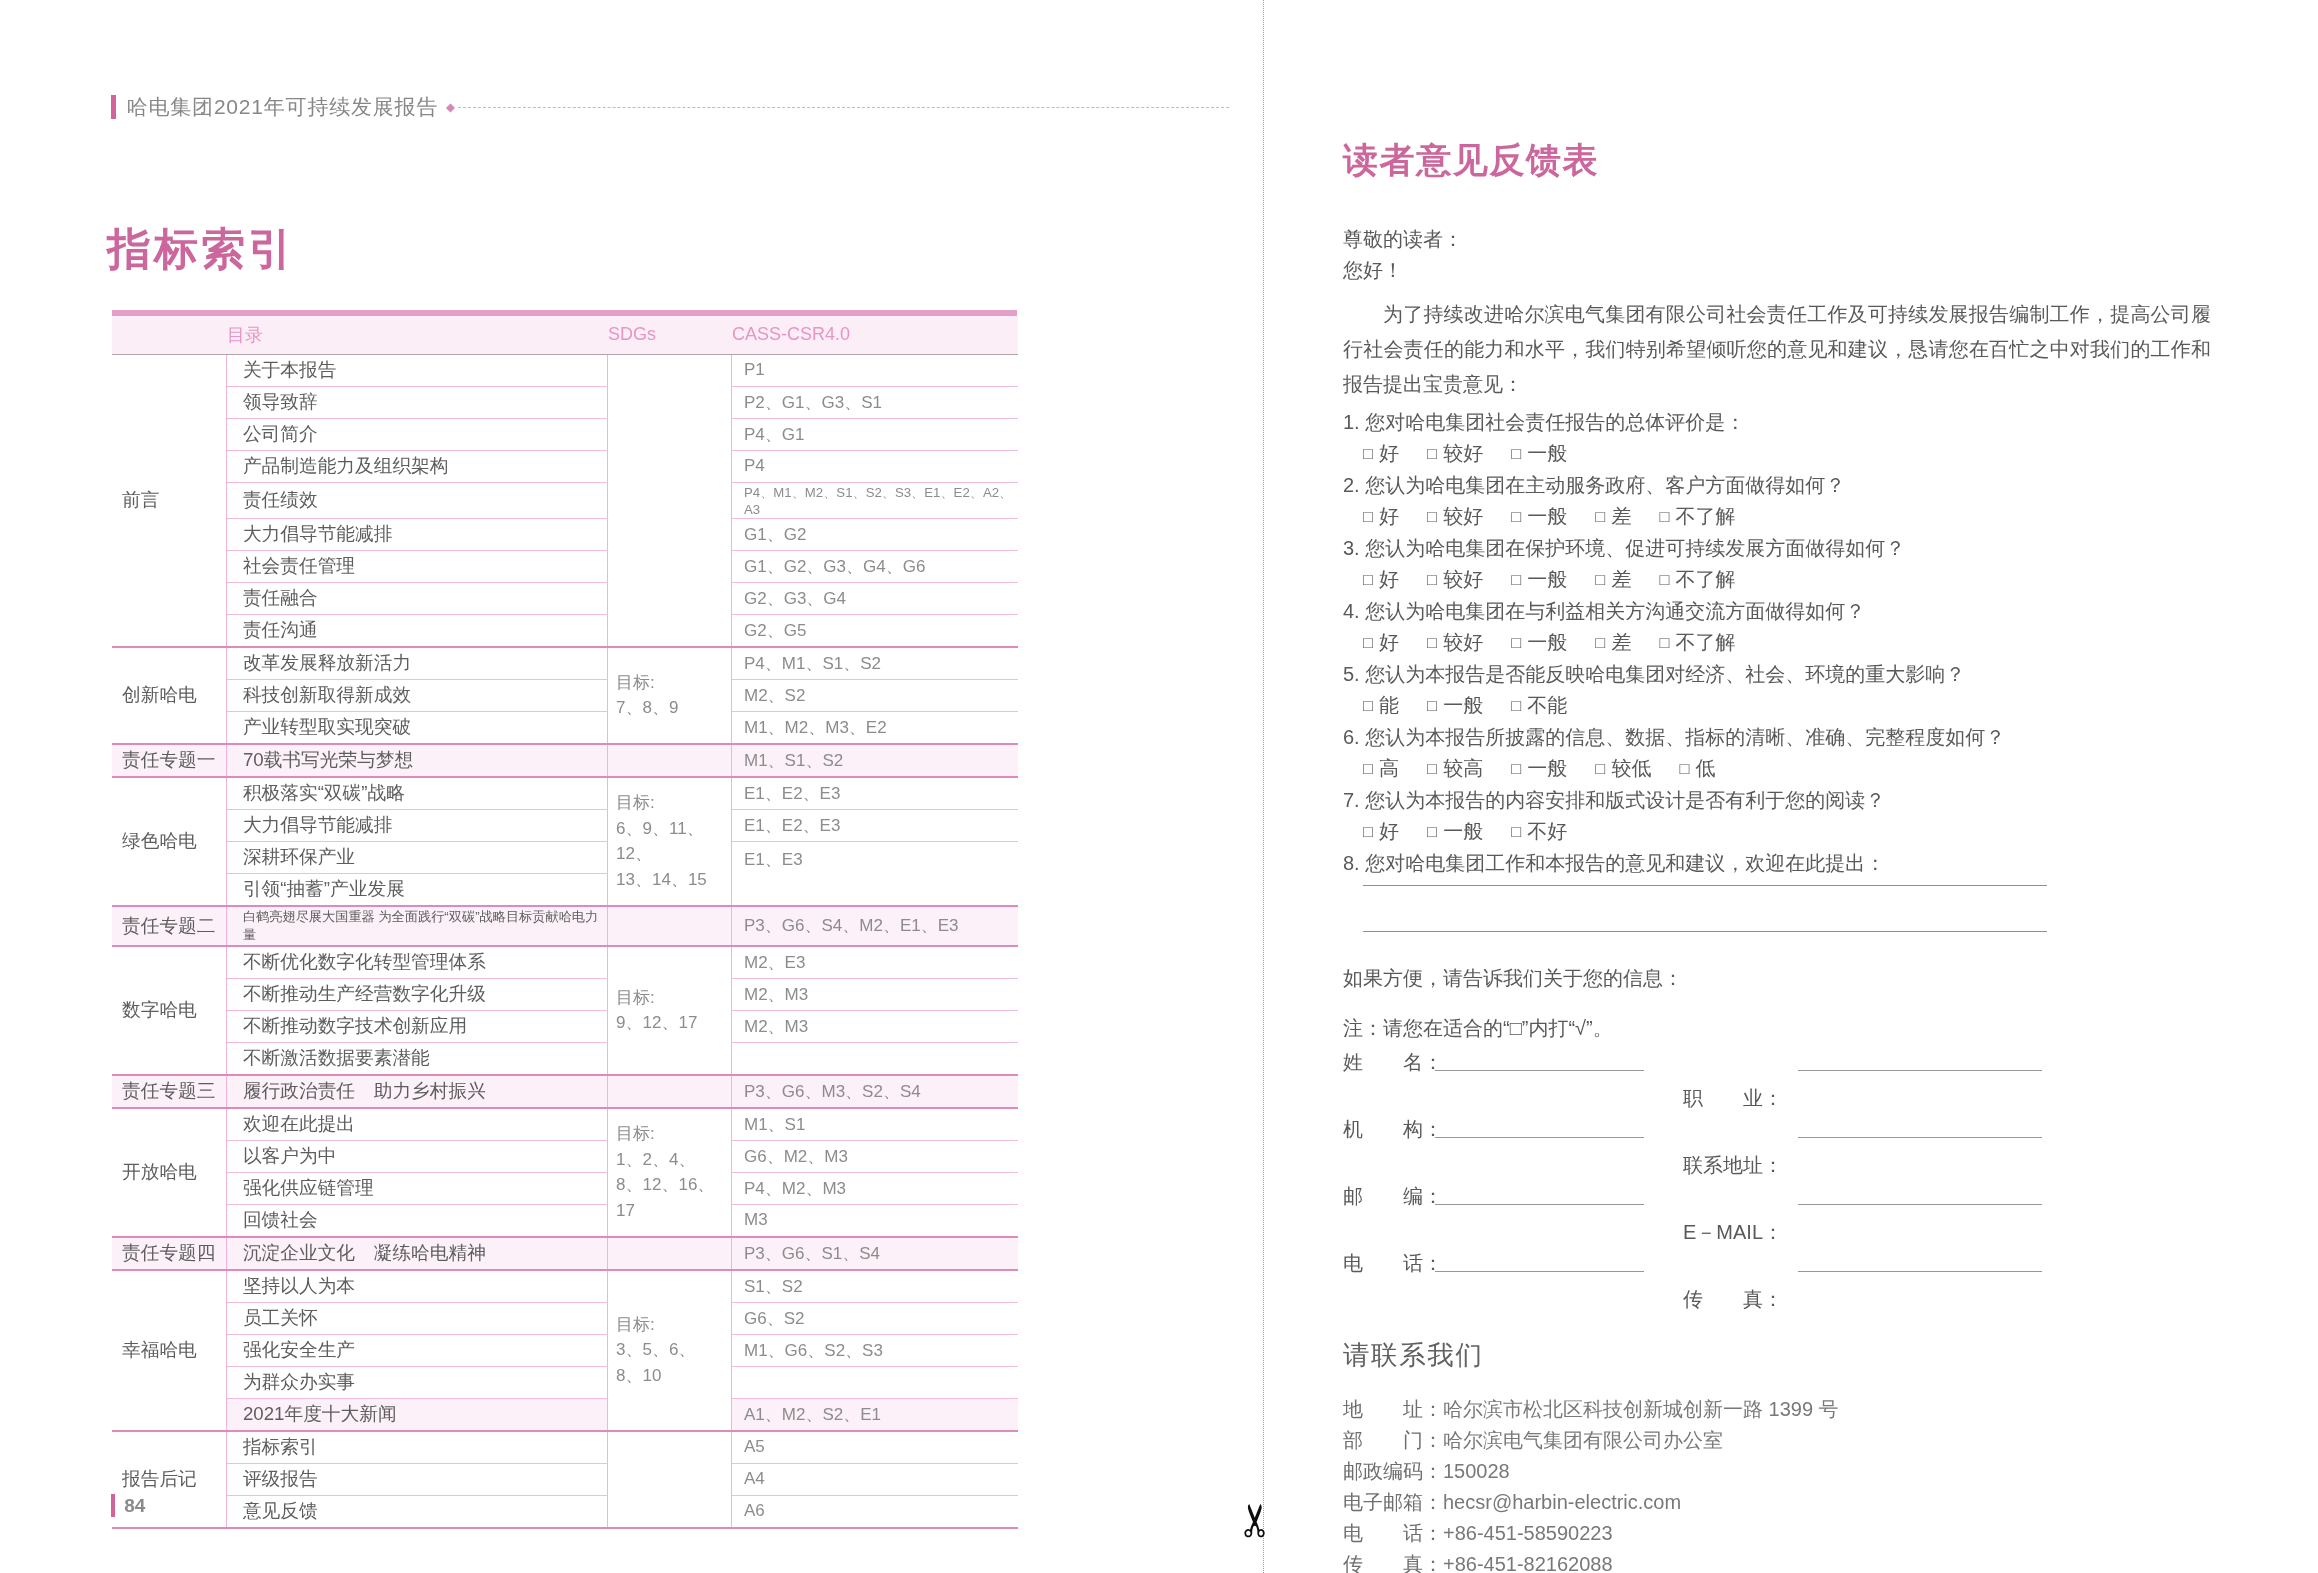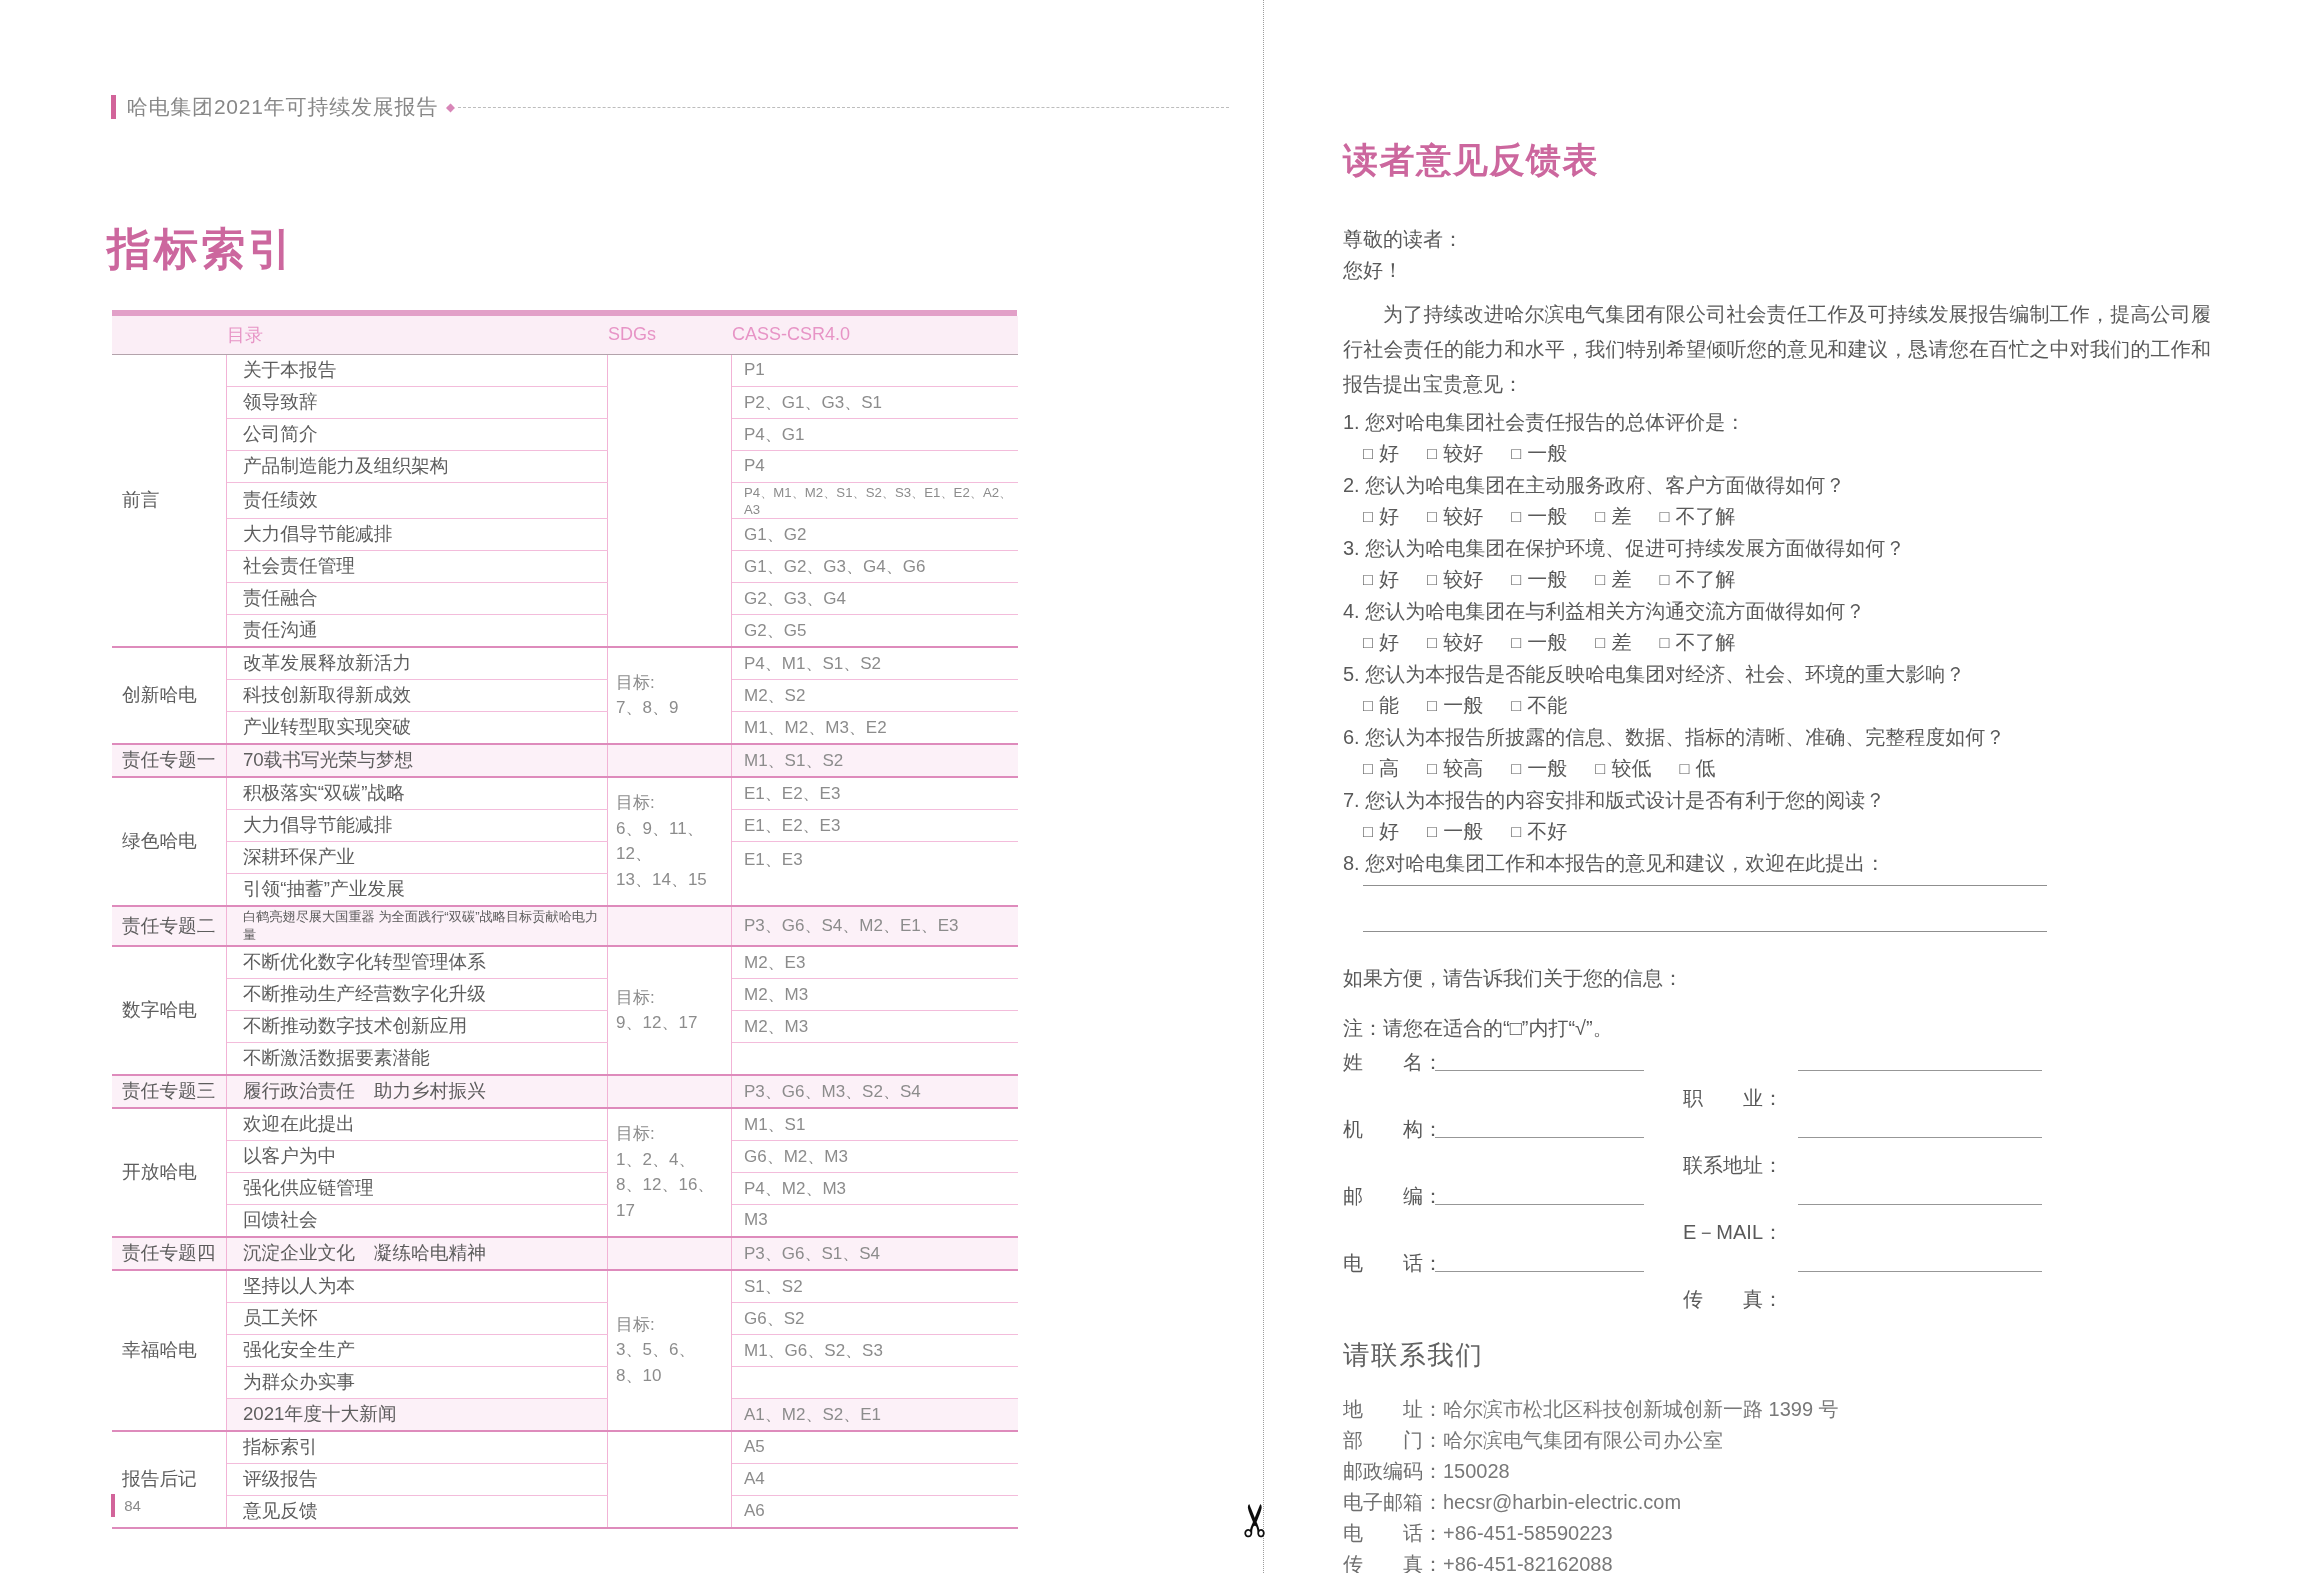--- a/index.html
+++ b/index.html
@@ -29,21 +29,21 @@
        white-space:pre-line;line-height:1.5;}
   td.c{padding-left:12.5px;color:#8c8c8c;font-size:17px;border-bottom:1.6px solid #f3bcdb;}
   td.vt{vertical-align:top;padding-top:6.2px;}
   tr.hl td{background:#fcf1f8;}
   td.gb{border-bottom:2.3px solid #de8bbc !important;}
   td.tsmall{font-size:13.2px;}
   td.csmall{font-size:13.2px;}
 
   #pagenum{position:absolute;left:111px;top:1494px;display:flex;align-items:center;}
   #pagenum .bar{width:3.9px;height:23.4px;background:#d2649a;margin-right:9.3px;}
-  #pagenum .num{font-size:15px;color:#8a8a8a;}
+  #pagenum .num{font-size:19px;color:#8a8a8a;font-weight:bold;}
 
   
   #cutline{position:absolute;left:1263px;top:0;height:1573px;border-left:1.6px dotted #9d9d9d;}
   #scissors{position:absolute;left:1237px;top:1494px;font-size:45px;color:#0d0d0d;
             transform:rotate(-90deg);}
 
   
   #rtitle{position:absolute;left:1343px;top:137px;font-size:35px;font-weight:bold;
           color:#cc679e;letter-spacing:1.6px;}
   #rcol{position:absolute;left:1343px;top:224px;width:868px;font-size:20px;color:#595959;}

